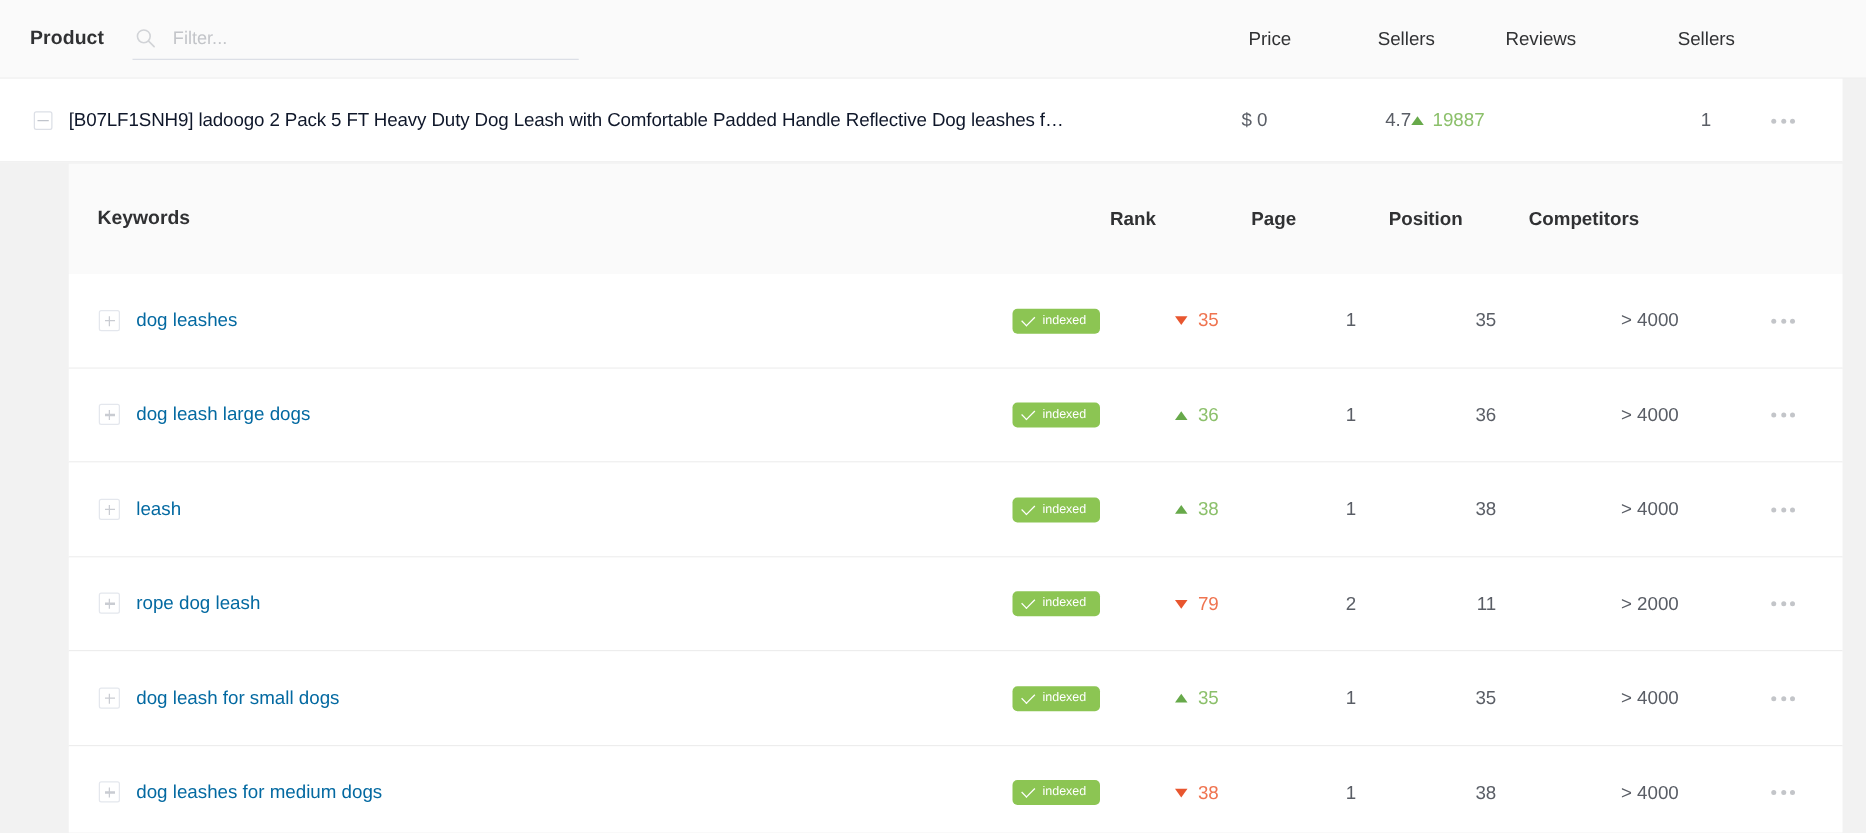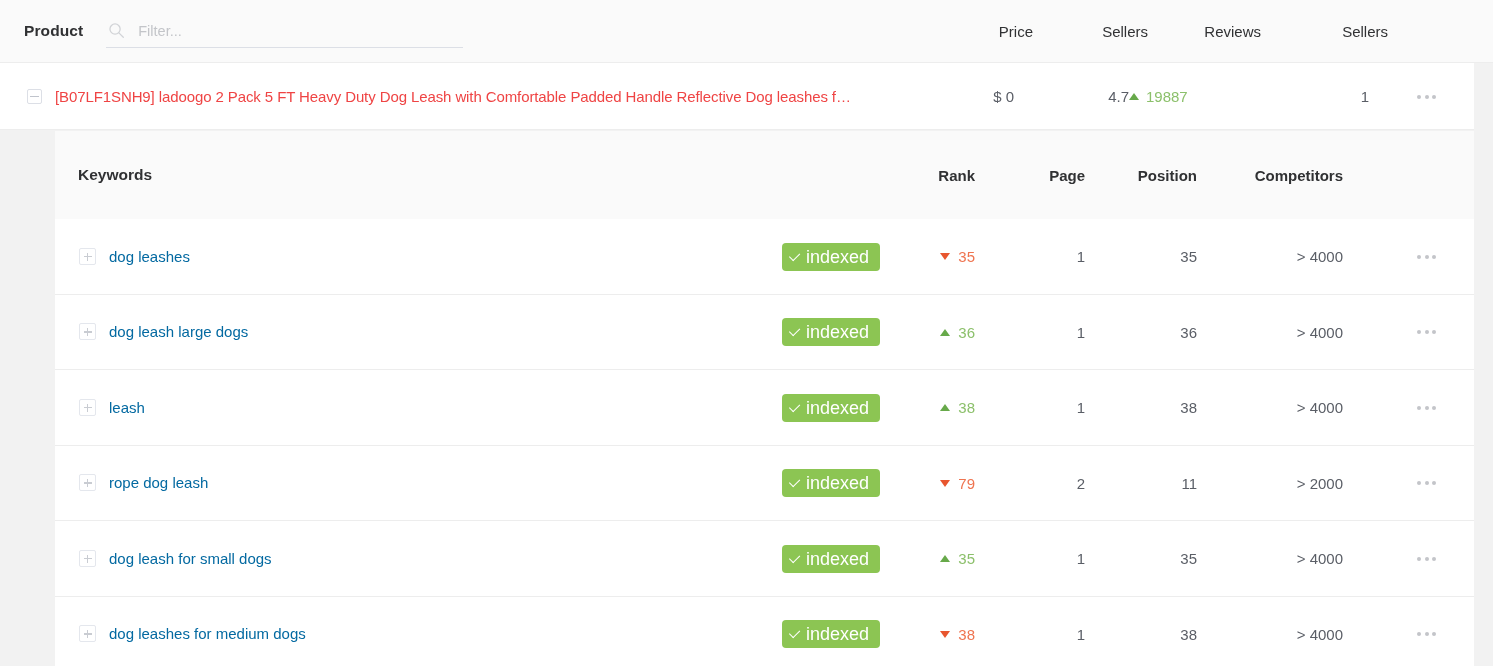--- a/index.html
+++ b/index.html
@@ -110,21 +110,21 @@
   .checkbox-ind::after {
     content: "";
     position: absolute;
     left: 2px; top: 6px;
     width: 9px; height: 1.5px;
     background: #c0c4cc;
   }
   .product-title {
     margin-left: 13px;
     font-size: 15px;
-    color: #ef4444;
+    color: #0f172a;
     white-space: nowrap;
     overflow: hidden;
     max-width: 862px;
     letter-spacing: -0.1px;
   }
   .pr-cells {
     position: absolute;
     right: 0; top: 0;
     height: 67px;
     display: flex;
@@ -193,21 +193,21 @@
     position: absolute;
     right: 0; top: 0;
     height: 88px;
     display: flex;
     align-items: center;
   }
   .kw-hcol {
     font-size: 15px;
     font-weight: bold;
     color: #303133;
-    text-align: right;
+    text-align: left;
   }
   .k-badge   { width: 120px; }
   .k-rank    { width: 113px; }
   .k-page    { width: 110px; }
   .k-pos     { width: 112px; }
   .k-comp    { width: 148px; }
   .k-act     { width: 103px; }
 
   .kw-row {
     height: 75.5px;
@@ -265,21 +265,21 @@
     padding-right: 8px;
   }
   .badge {
     display: inline-flex;
     align-items: center;
     gap: 5px;
     background: #8cc553;
     color: #ffffff;
     border-radius: 4px;
     padding: 5px 11px 5px 9px;
-    font-size: 18px;
+    font-size: 10px;
     line-height: 1;
     cursor: pointer;
   }
   .badge .chk {
     display: block;
     width: 10px; height: 6px;
     border-left: 1.6px solid #ffffff;
     border-bottom: 1.6px solid #ffffff;
     transform: rotate(-45deg) translateY(-2px);
   }

